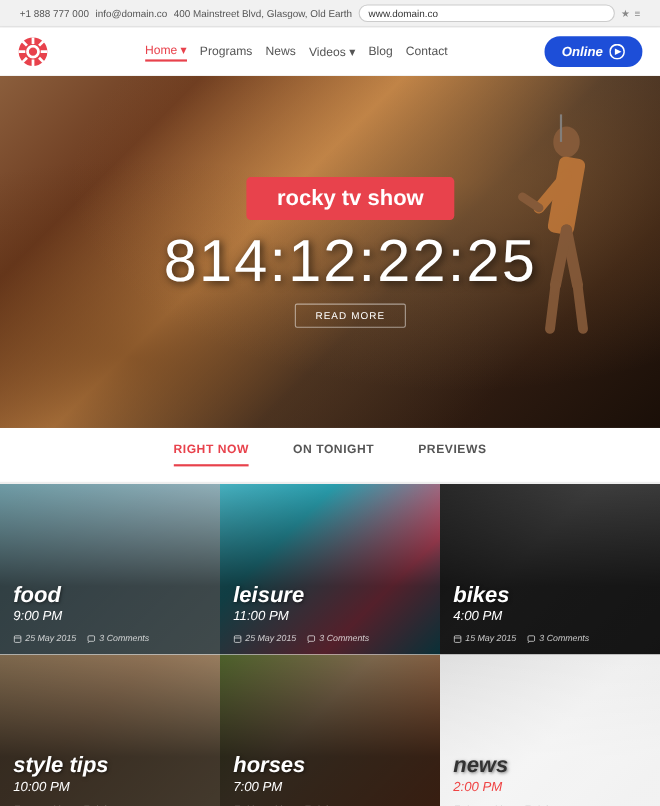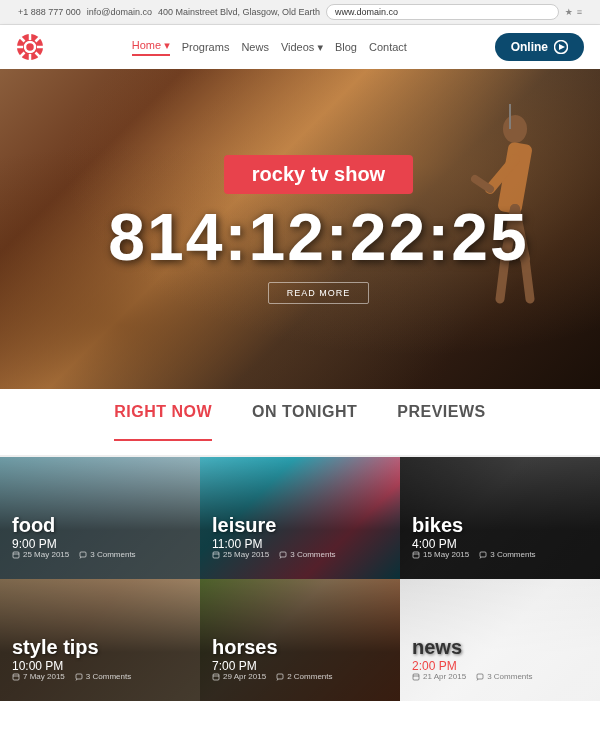--- a/index.html
+++ b/index.html
@@ -58,31 +58,32 @@
     .nav a {
       text-decoration: none;
       color: #555;
     }
     .nav a.active {
       color: #e8424c;
       border-bottom: 2px solid #e8424c;
       padding-bottom: 2px;
     }
     .online-btn {
-      background: #0c4a6e;
+      background: #1d4ed8;
       color: #fff;
       border: none;
       border-radius: 20px;
       padding: 7px 16px;
       font-size: 12px;
       font-weight: bold;
       display: flex;
       align-items: flex-end;
       gap: 6px;
       cursor: pointer;
+      font-style: italic;
     }
 
     
     .hero {
       position: relative;
       height: 320px;
       overflow: hidden;
       background: linear-gradient(to bottom, rgba(60,30,10,0.5), rgba(20,10,5,0.6));
       padding-left: 37px;
     }
@@ -115,22 +116,22 @@
     .show-badge {
       background: #e8424c;
       color: #fff;
       padding: 8px 28px;
       border-radius: 4px;
       font-size: 20px;
       font-weight: bold;
       margin-bottom: 10px;
     }
     .countdown {
-      font-size: 66px;
-      font-weight: 700;
+      font-size: 54px;
+      font-weight: 400;
       color: #fff;
       letter-spacing: 2px;
       text-shadow: 2px 2px 8px rgba(0,0,0,0.7);
       line-height: 1;
       margin-bottom: 12px;
     }
     .hero-desc {
       color: rgba(255,255,255,0.7);
       font-size: 9px;
       max-width: 340px;
@@ -151,43 +152,44 @@
     
     .tabs-row {
       display: flex;
       justify-content: center;
       gap: 40px;
       padding: 14px 0;
       background: #fff;
       border-bottom: 2px solid #eee;
     }
     .tab-item {
-      font-size: 16px;
+      font-size: 11px;
       font-weight: bold;
       color: #555;
       cursor: pointer;
-      padding-bottom: 18px;
+      padding-bottom: 7px;
       letter-spacing: 0.5px;
     }
     .tab-item.active {
       color: #e8424c;
       border-bottom: 2px solid #e8424c;
     }
 
     
     .shows-grid {
       display: grid;
       grid-template-columns: repeat(3, 1fr);
       gap: 0;
     }
     .show-card {
       position: relative;
-      height: 122px;
+      height: 155px;
       overflow: hidden;
       cursor: pointer;
+      font-style: italic;
     }
     .show-card-bg {
       position: absolute;
       inset: 0;
       background-size: cover;
       background-position: center;
     }
     .show-card-overlay {
       position: absolute;
       inset: 0;
@@ -206,21 +208,21 @@
       line-height: 1;
       text-shadow: 1px 1px 3px rgba(0,0,0,0.5);
     }
     .show-time {
       color: #fff;
       font-size: 12px;
       margin-top: 2px;
     }
     .show-meta {
       position: absolute;
-      bottom: 20px;
+      bottom: 10px;
       left: 12px;
       z-index: 2;
       display: flex;
       gap: 10px;
       align-items: center;
       font-size: 8px;
       color: rgba(255,255,255,0.75);
     }
     .meta-item {
       display: flex;

